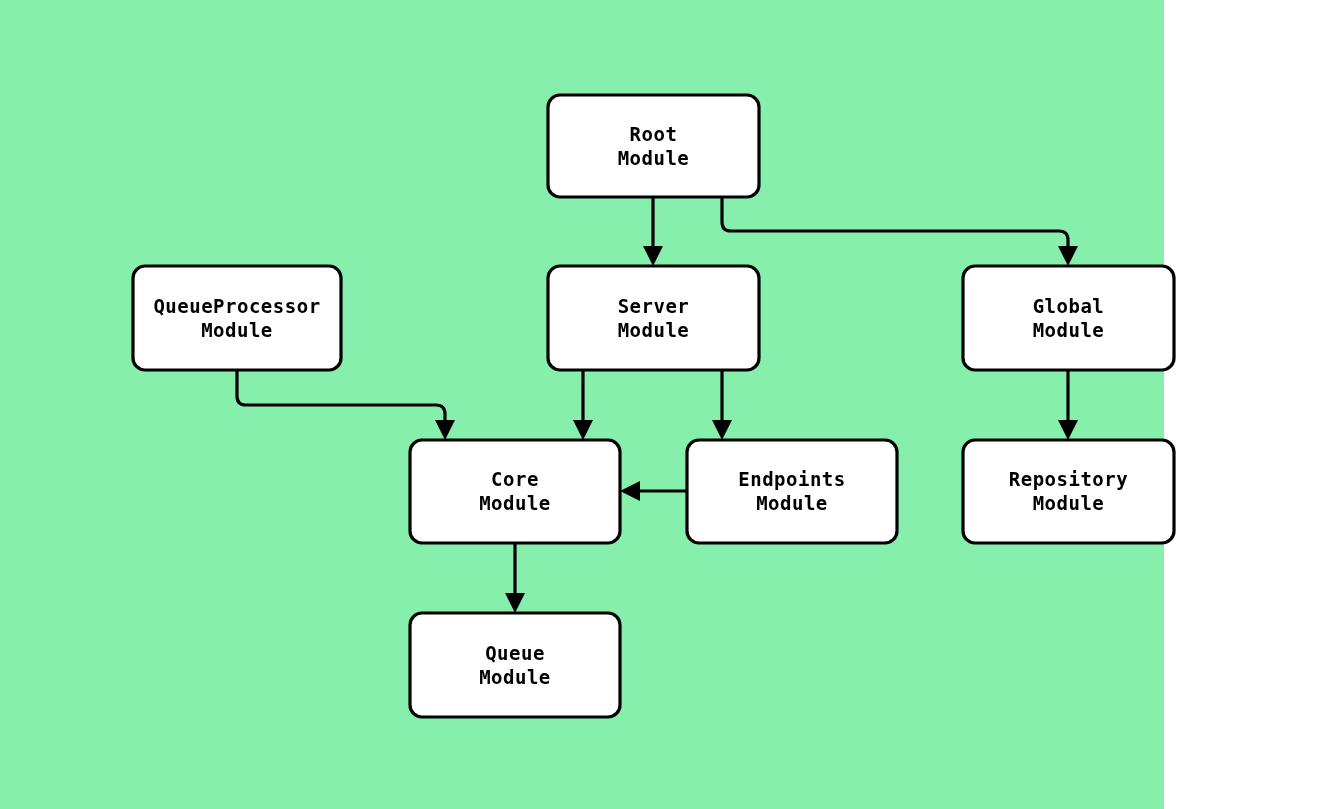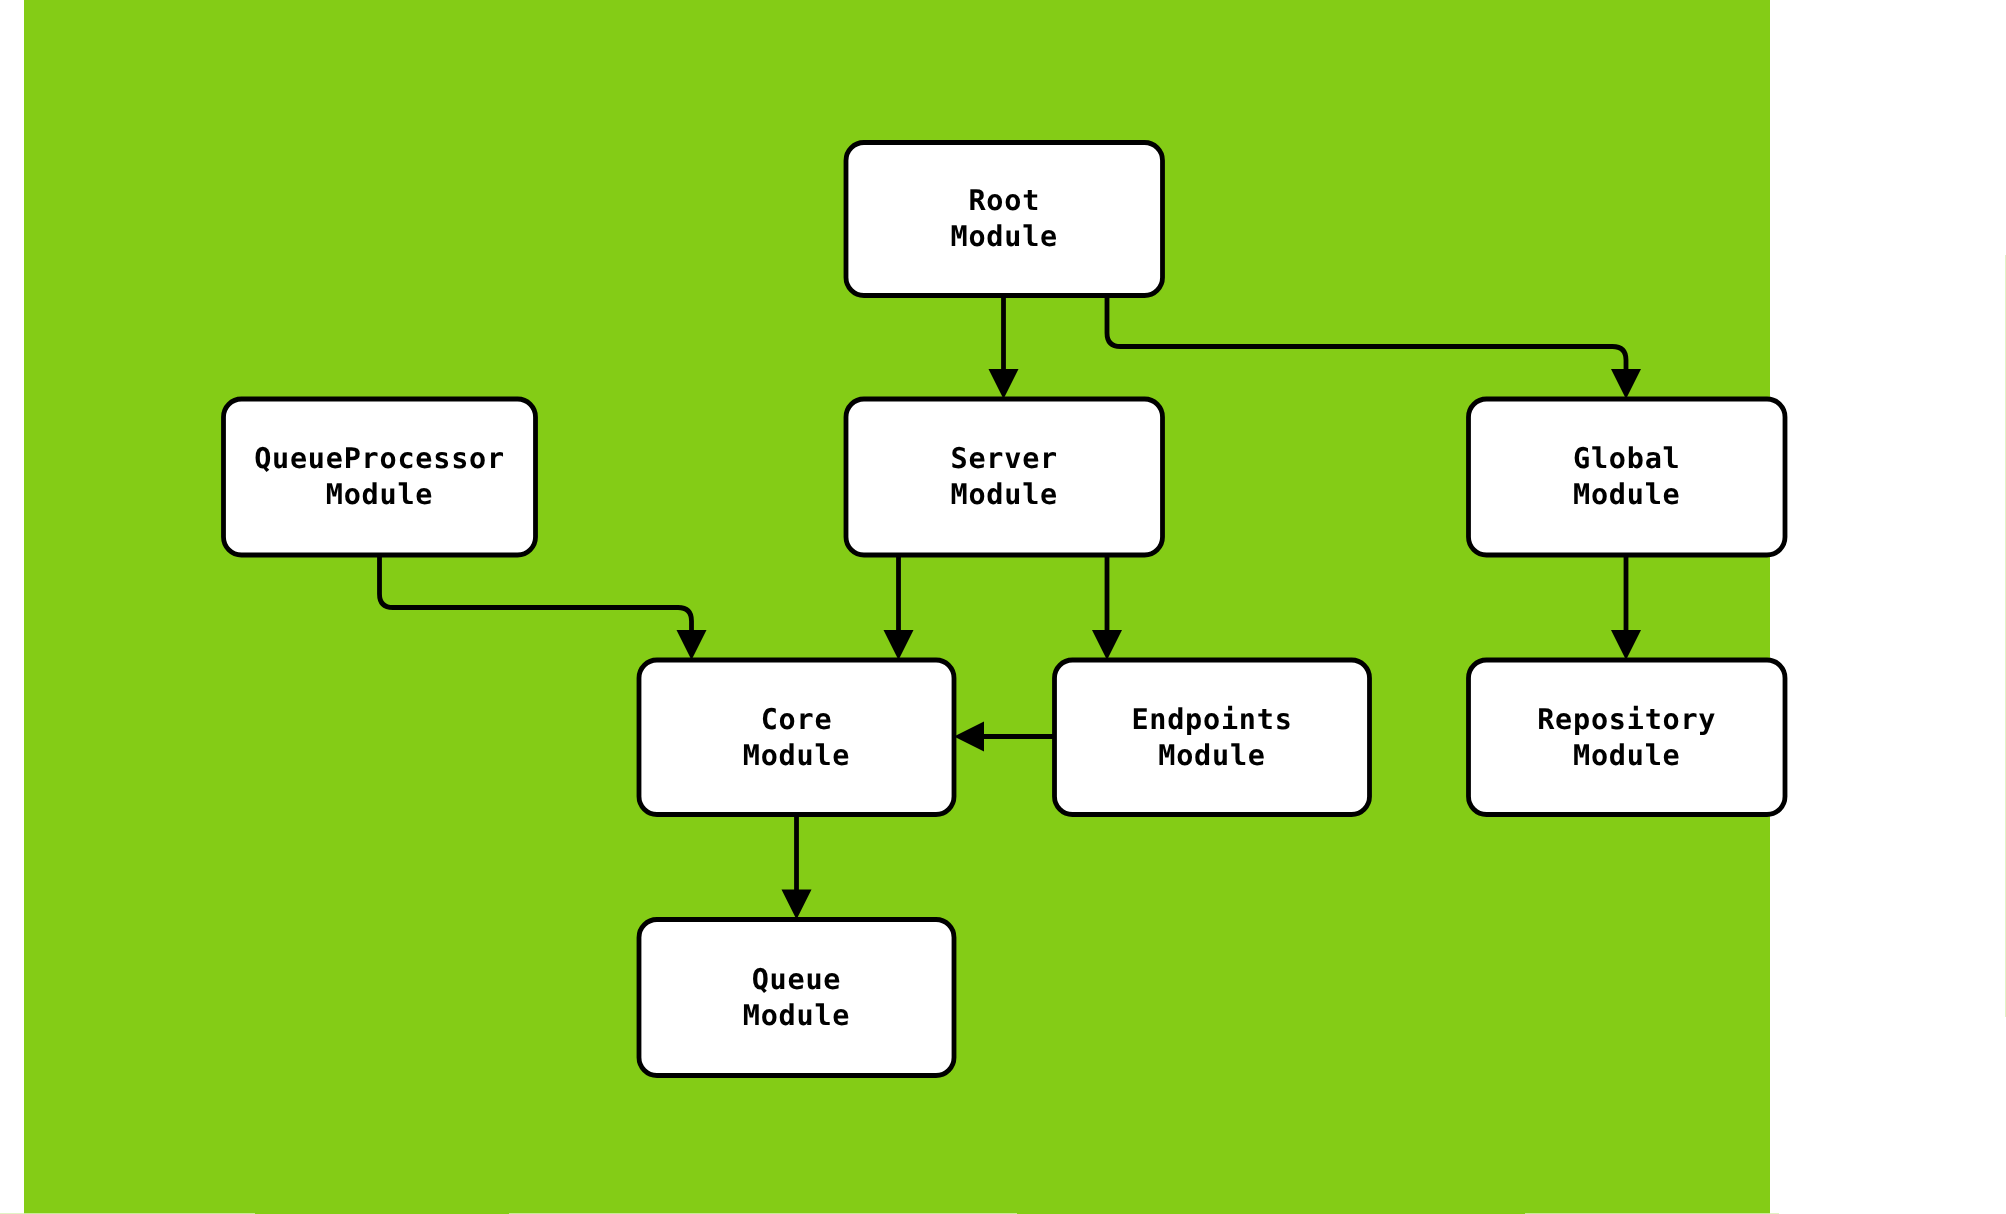--- a/index.html
+++ b/index.html
@@ -11,22 +11,21 @@
   body {
     width: 1337px;
     height: 809px;
     overflow: hidden;
     font-family: "DejaVu Sans Mono", "Liberation Mono", monospace;
   }
   #diagram-canvas {
     position: relative;
     width: 1164px;
     height: 809px;
-    background: #84cc16;
-    margin-left: 16px;
+    background: #86efac;
   }
   svg#diagram-svg {
     display: block;
     width: 1337px;
     height: 809px;
   }
   .node-box {
     fill: #ffffff;
     stroke: #000000;
     stroke-width: 3.2;

